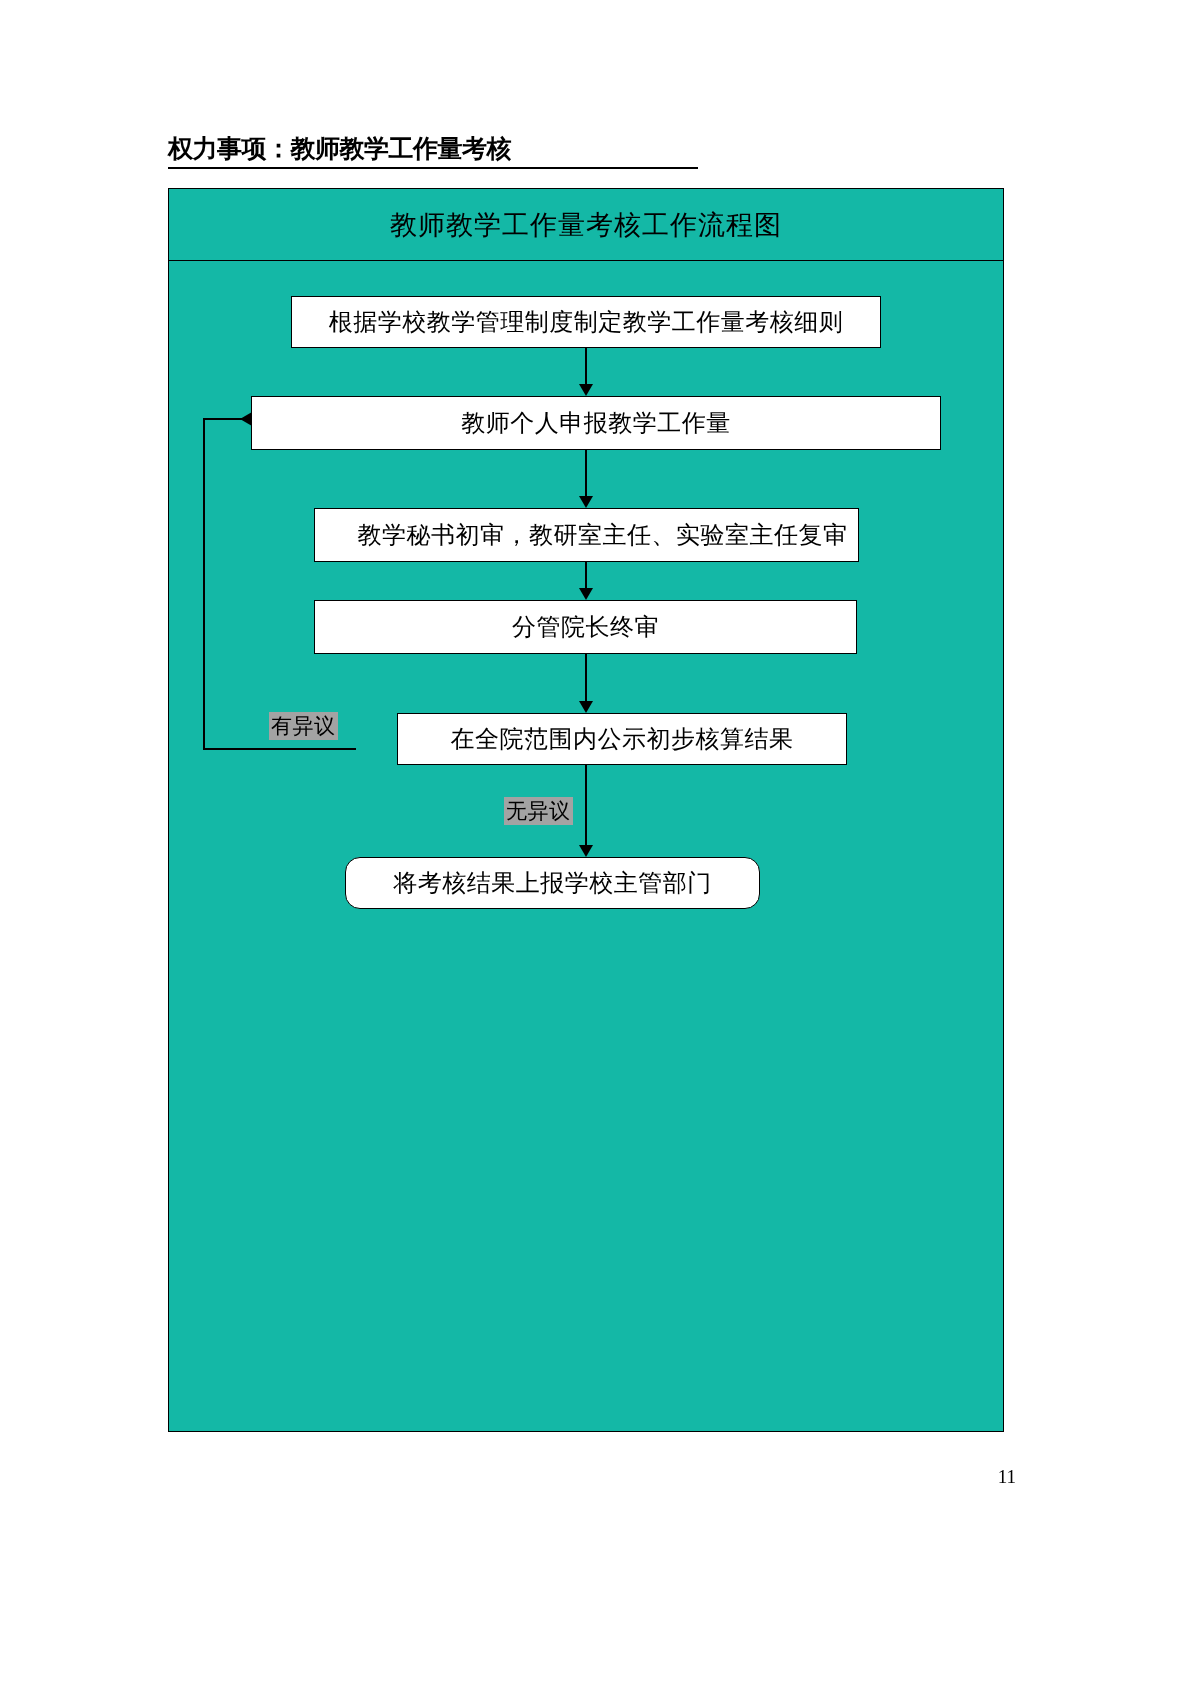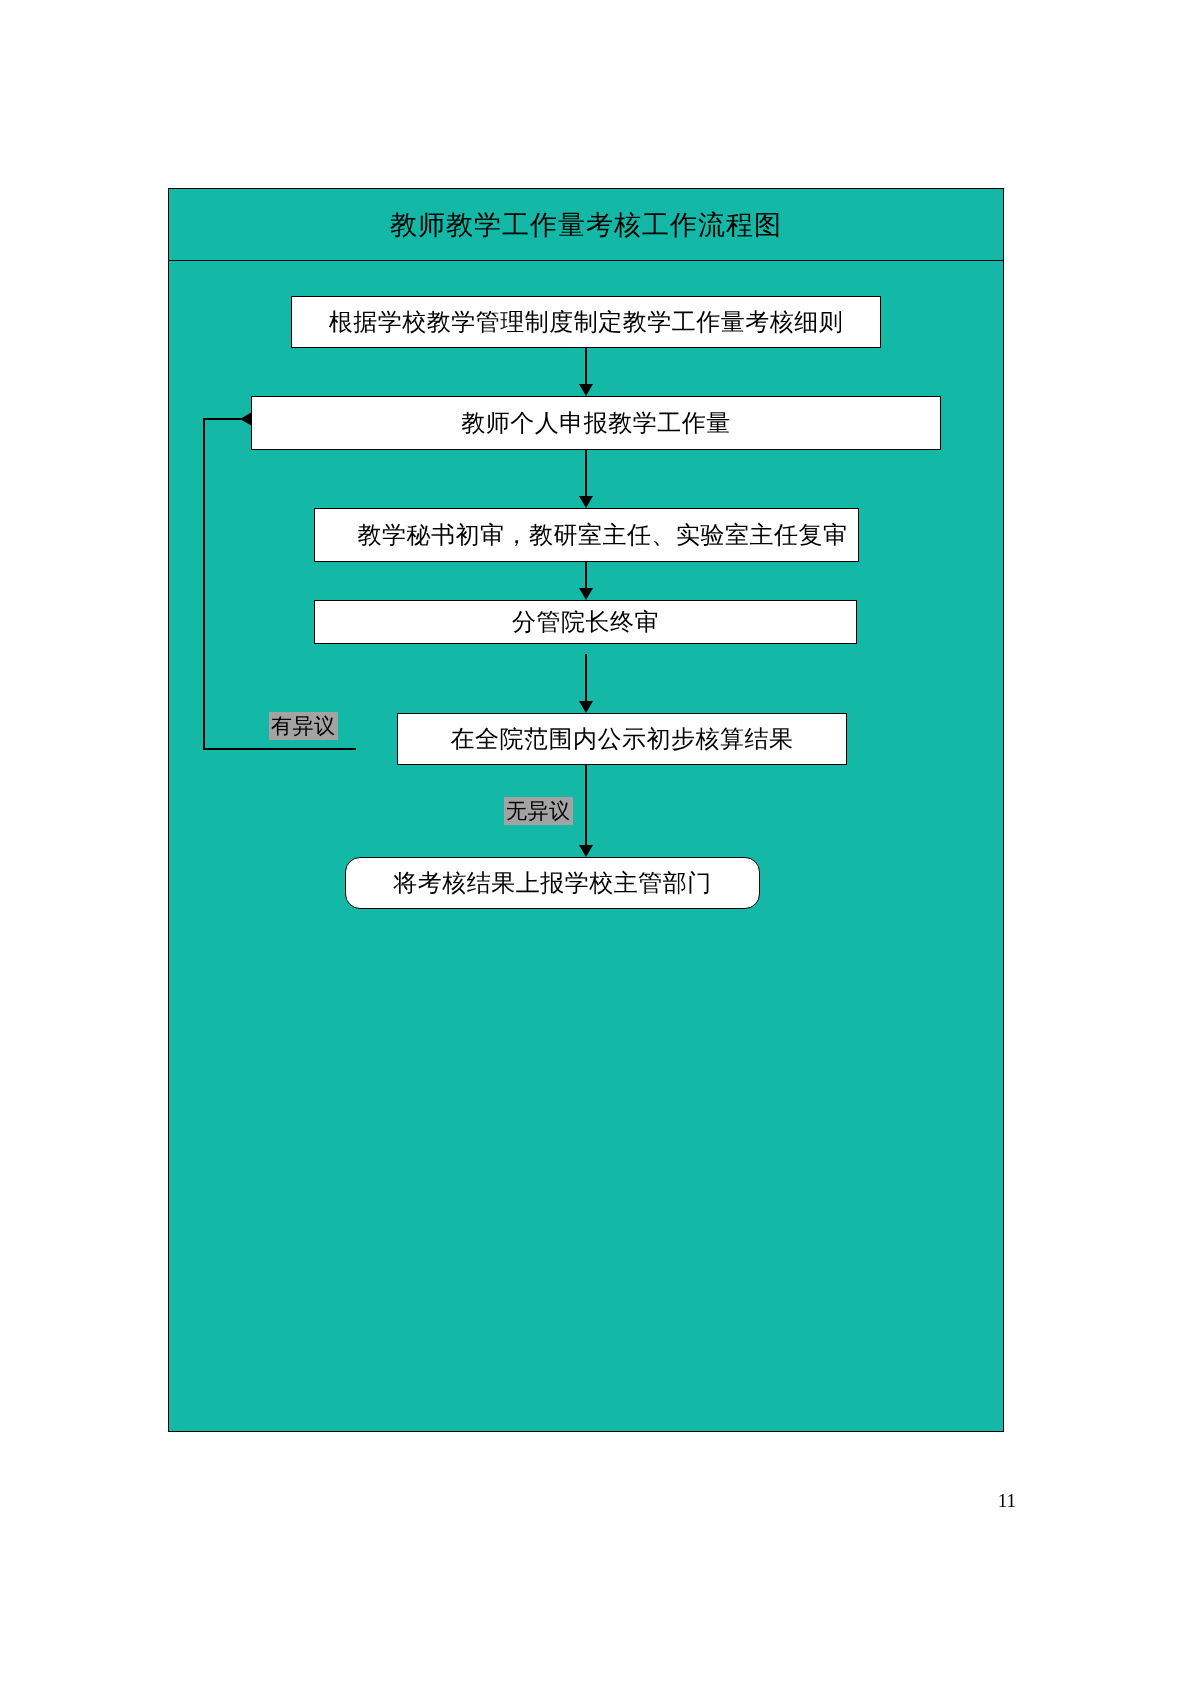--- a/index.html
+++ b/index.html
@@ -80,21 +80,21 @@
     background: #fff;
     font-size: 24px;
     line-height: 1.1;
     letter-spacing: 0.5px;
     white-space: nowrap;
   }
 
   #node1 { left: 291px; top: 296px; width: 590px; height: 52px; }
   #node2 { left: 251px; top: 396px; width: 690px; height: 54px; }
   #node3 { left: 314px; top: 508px; width: 545px; height: 54px; padding-left: 32px; }
-  #node4 { left: 314px; top: 600px; width: 543px; height: 44px; }
+  #node4 { left: 314px; top: 600px; width: 543px; height: 54px; }
   #node5 { left: 355px; top: 713px; width: 450px; height: 52px; margin-left: 42px; }
   #node6 { left: 345px; top: 857px; width: 415px; height: 52px; border-radius: 15px; }
 
   
   .vline {
     position: absolute;
     width: 2px;
     background: #000;
   }
   .arrowhead {
@@ -151,28 +151,28 @@
   #label-objection { left: 269px; top: 712px; }
   #label-no-objection { left: 504px; top: 797px; }
 
   
   .page-number {
     position: absolute;
     right: 175px;
     top: 1466px;
     font-size: 19px;
     font-family: "Liberation Serif", "DejaVu Serif", serif;
-    margin-top: 24px;
   }
 </style>
 </head>
 <body>
 
 <div class="page">
 
+  <div class="doc-heading">权力事项：教师教学工作量考核</div>
 
   <div class="chart-frame">
 
     <div class="chart-title-row">
       <span class="chart-title">教师教学工作量考核工作流程图</span>
     </div>
 
   </div>
 
   <div class="node" id="node2">教师个人申报教学工作量</div>

